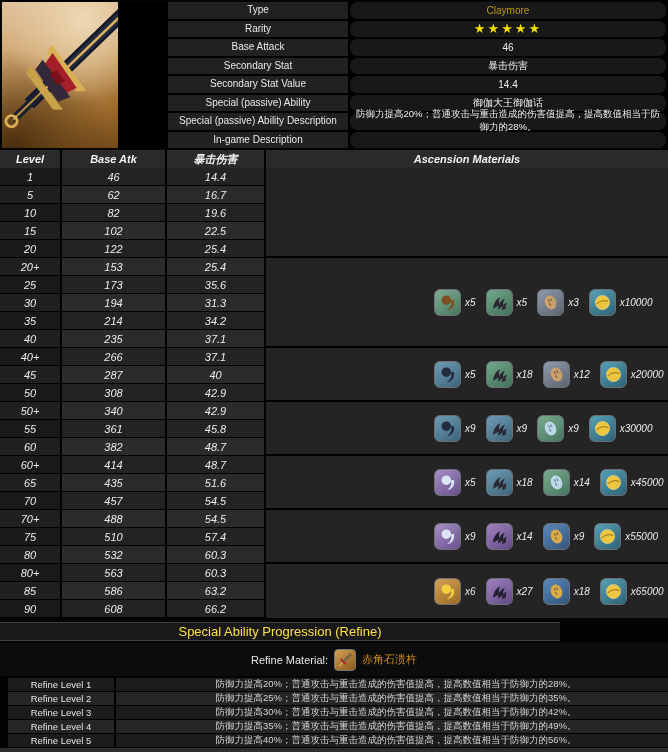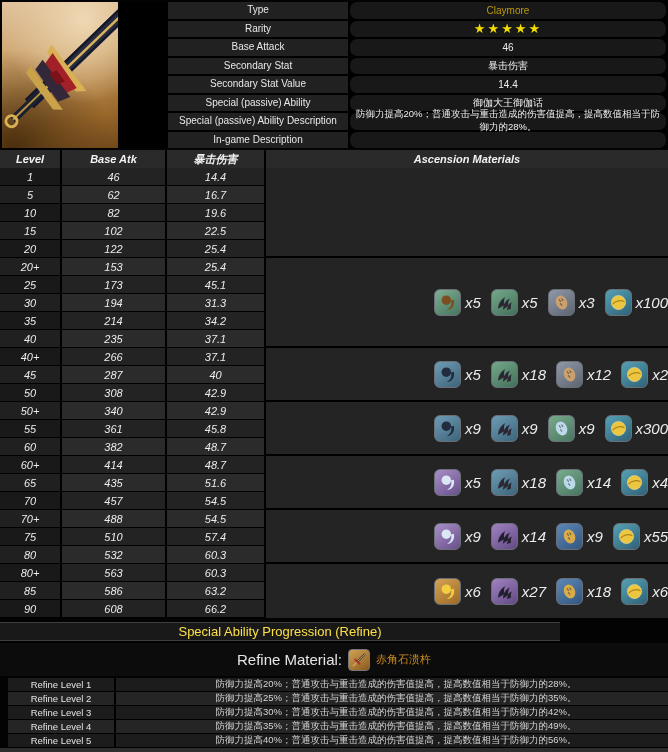--- a/index.html
+++ b/index.html
@@ -44,41 +44,41 @@
 
   .mat-col { flex:1; display:flex; flex-direction:column; }
   .mat-block { background:#242424; border-bottom:2px solid #000;
     display:flex; align-items:center; justify-content:flex-start; padding-left:168px; gap:10px; }
   .mat-block.h90 { height:90px; } .mat-block.h54 { height:54px; }
   .mat-block:last-child { border-bottom:none; }
   .mat-item { display:flex; align-items:center; gap:4px; }
   .mat-icon { width:27px; height:27px; border-radius:6px; border:1px solid #6a6f78;
     display:flex; align-items:center; justify-content:center; flex:none; }
   .mat-icon svg { width:19px; height:19px; display:block; }
-  .mat-qty { color:#ececec; font-size:15px; }
+  .mat-qty { color:#ececec; font-size:10px; }
 
   [data-icon="magatama-1"]{background:linear-gradient(145deg,#7fae93,#46755f); color:#7d4e22;}
   [data-icon="magatama-2"]{background:linear-gradient(145deg,#6e9cb5,#3d6479); color:#232c3e;}
   [data-icon="magatama-3"]{background:linear-gradient(145deg,#a98fc6,#68508c); color:#dbe7f4;}
   [data-icon="magatama-4"]{background:linear-gradient(145deg,#d3a255,#9c6a26); color:#f5ce3e;}
   [data-icon="claw-1"]{background:linear-gradient(145deg,#74a98a,#42705a); color:#2c2733;}
   [data-icon="claw-2"]{background:linear-gradient(145deg,#6e9cb5,#3d6479); color:#2c2733;}
   [data-icon="claw-3"]{background:linear-gradient(145deg,#a083c0,#624a85); color:#241f2e;}
   [data-icon="handguard-1"]{background:linear-gradient(145deg,#9099a8,#5d6472); color:#caa06e;}
   [data-icon="handguard-2"]{background:linear-gradient(145deg,#79ab8d,#47765f); color:#bcd9ea;}
   [data-icon="handguard-3"]{background:linear-gradient(145deg,#5b88b8,#33567e); color:#d9ab4a;}
   [data-icon="mora"]{background:linear-gradient(145deg,#57a0b4,#2f6277); color:#ecc63f;}
 
   
   .refine-title { position:absolute; top:622px; left:0; width:560px; height:19px;
     background:#191919; border-top:1px solid #3e3e3e; border-bottom:1px solid #3e3e3e;
     color:#fde047; font-size:13px; display:flex; align-items:center; justify-content:center; }
   .refine-mat-row { position:absolute; top:643px; left:0; width:668px; height:33px; background:#0c0c0c;
     display:flex; align-items:center; justify-content:center; gap:6px; }
-  .refine-mat-label { color:#e6e6e6; font-size:15px; }
+  .refine-mat-label { color:#e6e6e6; font-size:11px; }
   .refine-mat-icon { width:22px; height:22px; border-radius:4px; border:1px solid #777;
     background:linear-gradient(145deg,#d3a255,#8a5a1e); display:flex; align-items:center; justify-content:center; }
   .refine-mat-icon svg { width:18px; height:18px; }
   .refine-mat-name { color:#d08d20; font-size:11px; }
   .refine-table { position:absolute; top:678px; left:8px; width:668px; }
   .refine-row { display:grid; grid-template-columns:108px 1fr; height:14px; border-bottom:1px solid #000; }
   .refine-row > div { display:flex; align-items:center; justify-content:center; }
   .refine-row .r-label { border-right:2px solid #000; color:#e3e3e3; font-size:9.5px; }
   .refine-row .r-desc { color:#d4d4d4; font-size:9.5px; }
   .refine-row.even .r-label { background:#1c1c1c; } .refine-row.even .r-desc { background:#1c1c1c; }
@@ -181,21 +181,21 @@
             <div class="c-val">25.4</div>
           </div>
         <div class="lvl-row odd">
             <div class="c-level">20+</div>
             <div class="c-val">153</div>
             <div class="c-val">25.4</div>
           </div>
         <div class="lvl-row even">
             <div class="c-level">25</div>
             <div class="c-val">173</div>
-            <div class="c-val">45.1</div>
+            <div class="c-val">35.6</div>
           </div>
         <div class="lvl-row odd">
             <div class="c-level">30</div>
             <div class="c-val">194</div>
             <div class="c-val">31.3</div>
           </div>
         <div class="lvl-row even">
             <div class="c-level">35</div>
             <div class="c-val">214</div>
             <div class="c-val">34.2</div>

